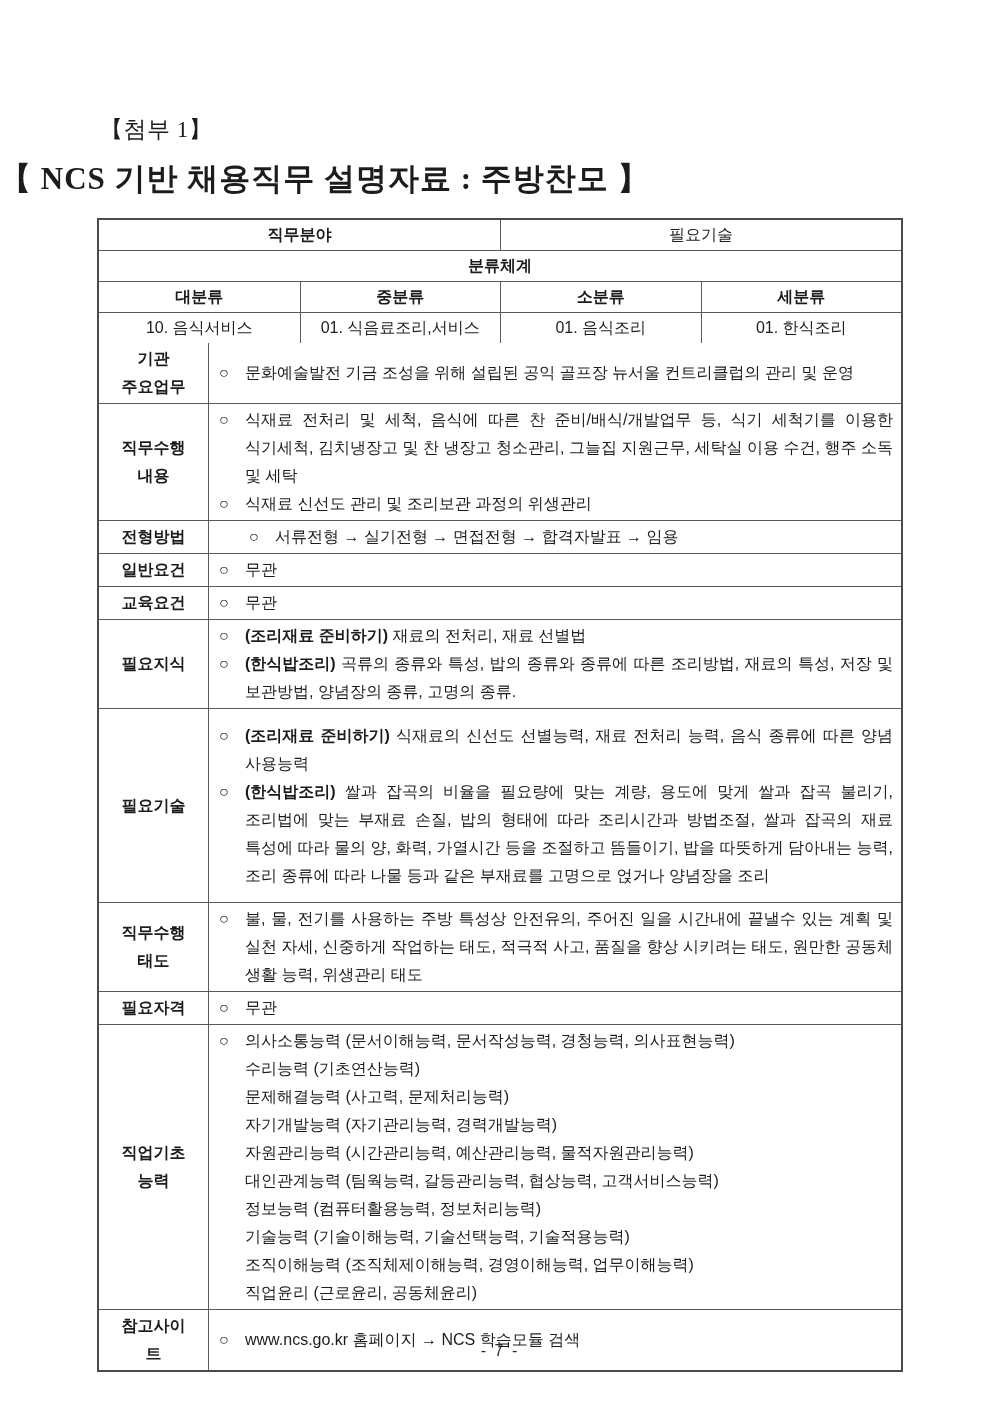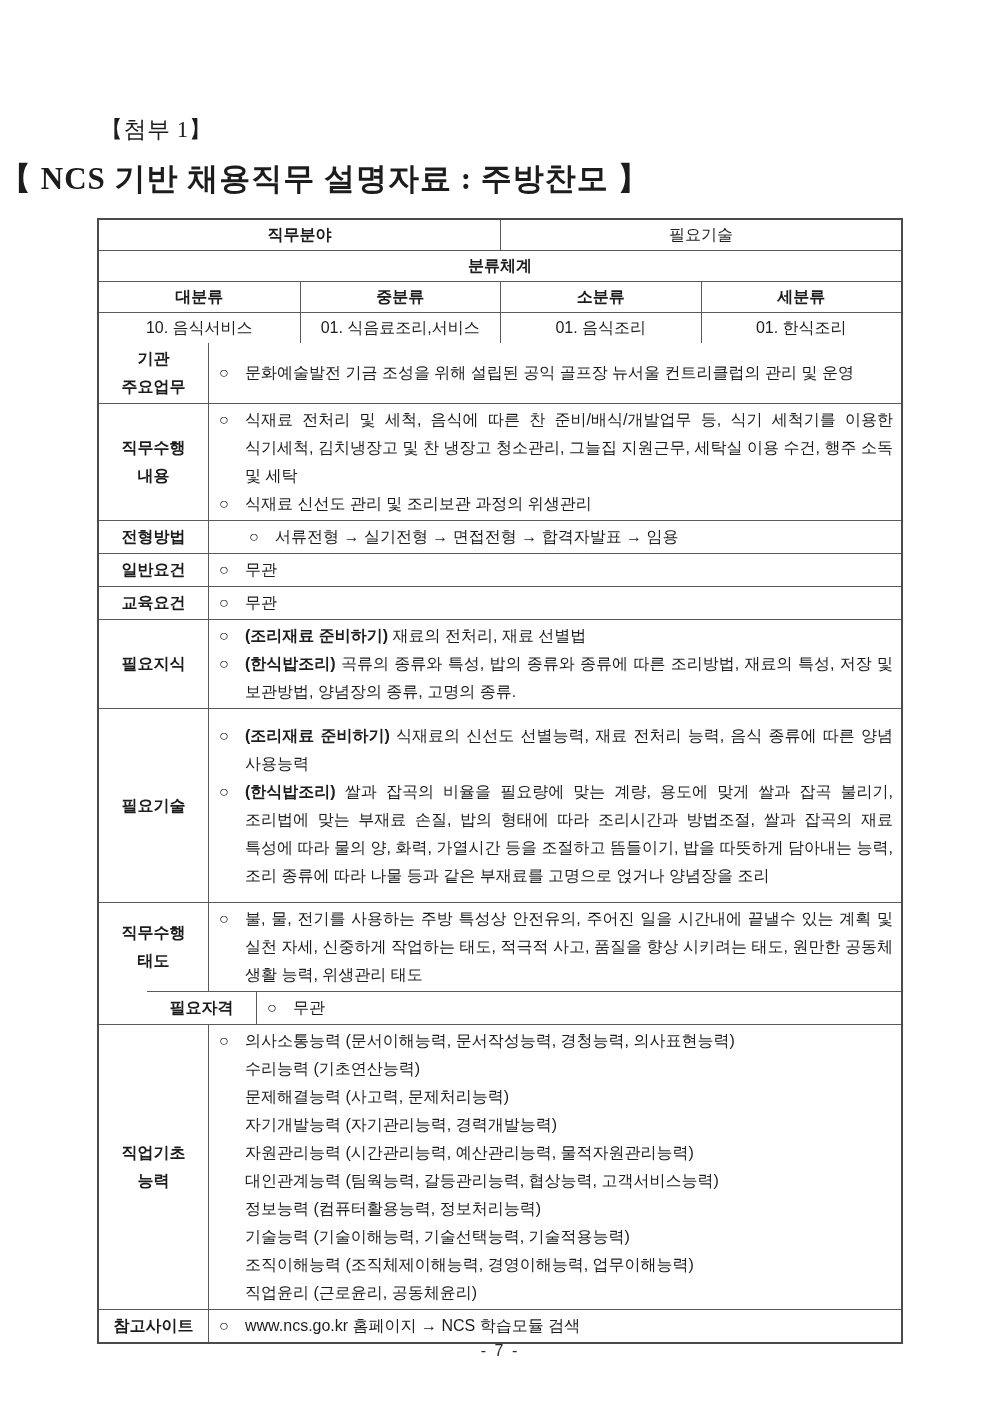--- a/index.html
+++ b/index.html
@@ -41,21 +41,21 @@
   .quarter { width:25%; }
   .bold { font-weight:bold; }
   .h30 { min-height:30px; }
   .h28 { min-height:28px; }
   .tlabel {
     flex:0 0 110px; width:110px;
     display:flex; align-items:center; justify-content:center;
     font-weight:bold; text-align:center;
     white-space:pre-line;
     border-right:1px solid #5a5a5a;
-    padding:2px 2px;
+    padding:2px 16px;
   }
   .tcontent {
     flex:1;
     display:flex; flex-direction:column; justify-content:center;
     padding:2px 8px 2px 10px;
   }
   .item { display:flex; align-items:flex-start; }
   .bullet { flex:0 0 26px; width:26px; text-align:left; }
   .itext {
     flex:1; text-align:justify;
@@ -64,21 +64,21 @@
   .itext .b { font-weight:bold; }
   
   .row-org-duty        { min-height:60px; }
   .row-job-content     { min-height:110px; }
   .row-selection-method{ min-height:29px;gap:30px; }
   .row-general-req     { min-height:32px; }
   .row-education-req   { min-height:30px; }
   .row-required-knowledge { min-height:86px; }
   .row-required-skills { min-height:194px; }
   .row-job-attitude    { min-height:84px; }
-  .row-required-license{ min-height:29px;margin-left:48px; }
+  .row-required-license{ min-height:29px; }
   .row-basic-competency{ min-height:281px; }
   .row-reference-site  { min-height:29px; }
   .page-footer {
     position:absolute; left:0; right:0; top:1342px;
     text-align:center; font-size:16px; letter-spacing:2px;
     color:#2a2a2a;
   }
 </style>
 </head>
 <body>

